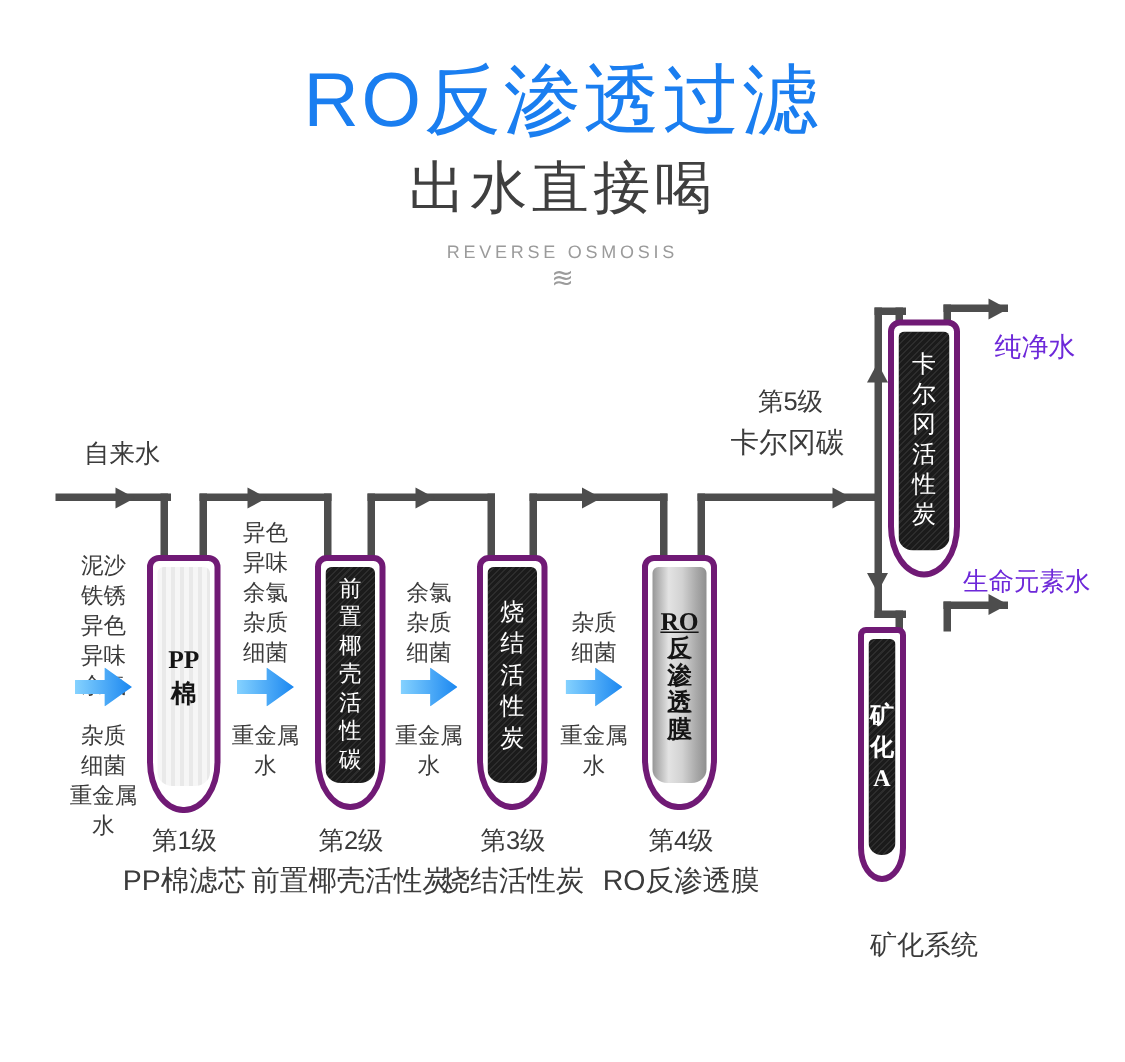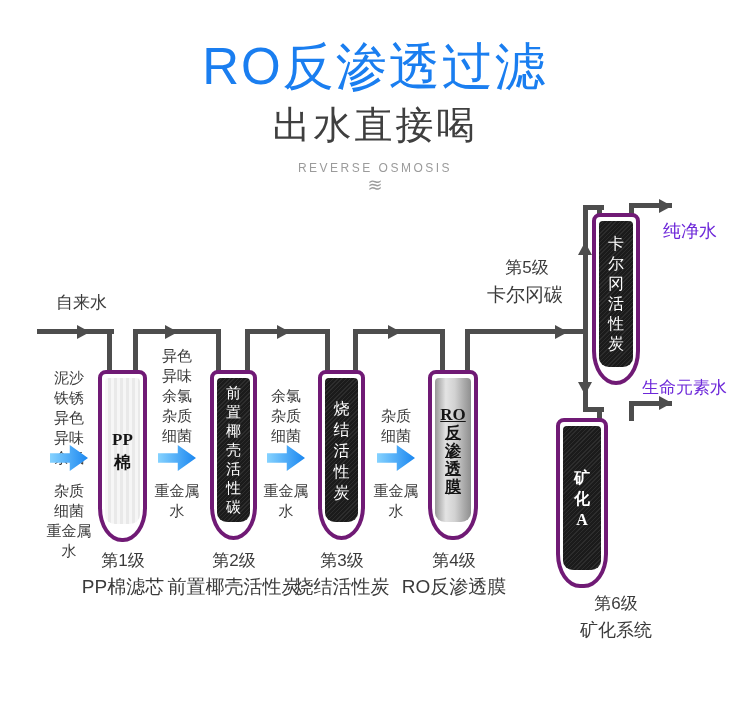--- a/index.html
+++ b/index.html
@@ -172,36 +172,35 @@
       <div class="vtext" style="font-size:16px;line-height:18px;font-weight:bold;">反渗透膜</div>
     </div>
   </div>
 
   <div class="cyl" style="left:592px;top:213px;width:48px;height:172px;">
     <div class="cyl-body body-black">
       <div class="vtext" style="font-size:16px;line-height:20px;">卡尔冈活性炭</div>
     </div>
   </div>
 
-  <div class="cyl" style="left:556px;top:418px;width:52px;height:170px;">
+  <div class="cyl" style="left:572px;top:418px;width:32px;height:170px;">
     <div class="cyl-body body-black">
       <div class="vtext" style="font-size:16px;line-height:21px;font-weight:bold;">矿化</div>
       <span class="serifb" style="font-size:16px;line-height:21px;">A</span>
     </div>
   </div>
 
   <div class="lbl lbl-num" style="left:53px;top:549px;">第1级</div>
   <div class="lbl lbl-name" style="left:53px;top:574px;">PP棉滤芯</div>
   <div class="lbl lbl-num" style="left:164px;top:549px;">第2级</div>
   <div class="lbl lbl-name" style="left:164px;top:574px;">前置椰壳活性炭</div>
   <div class="lbl lbl-num" style="left:272px;top:549px;">第3级</div>
   <div class="lbl lbl-name" style="left:272px;top:574px;">烧结活性炭</div>
   <div class="lbl lbl-num" style="left:384px;top:549px;">第4级</div>
   <div class="lbl lbl-name" style="left:384px;top:574px;">RO反渗透膜</div>
   <div class="lbl lbl-num" style="left:457px;top:256px;">第5级</div>
   <div class="lbl" style="left:455px;top:282px;font-size:19px;">卡尔冈碳</div>
-  <div class="lbl lbl-num" style="left:546px;top:592px;">第6级</div>
   <div class="lbl" style="left:546px;top:618px;font-size:18px;">矿化系统</div>
 
   <div class="out-lbl" style="left:663px;top:219px;">纯净水</div>
   <div class="out-lbl" style="left:642px;top:376px;font-size:17px;">生命元素水</div>
 
 </div>
 
 </body></html>

